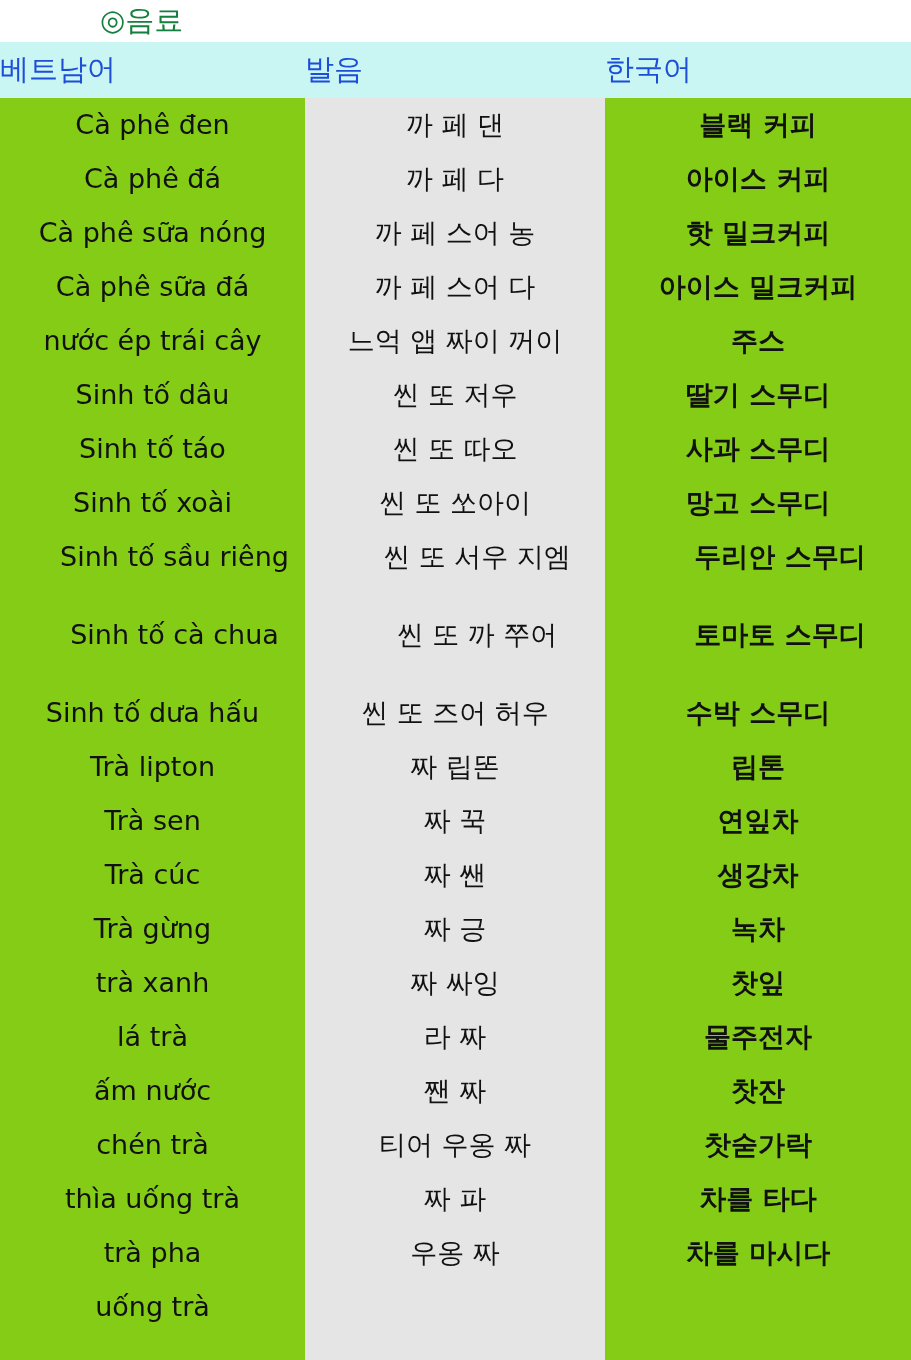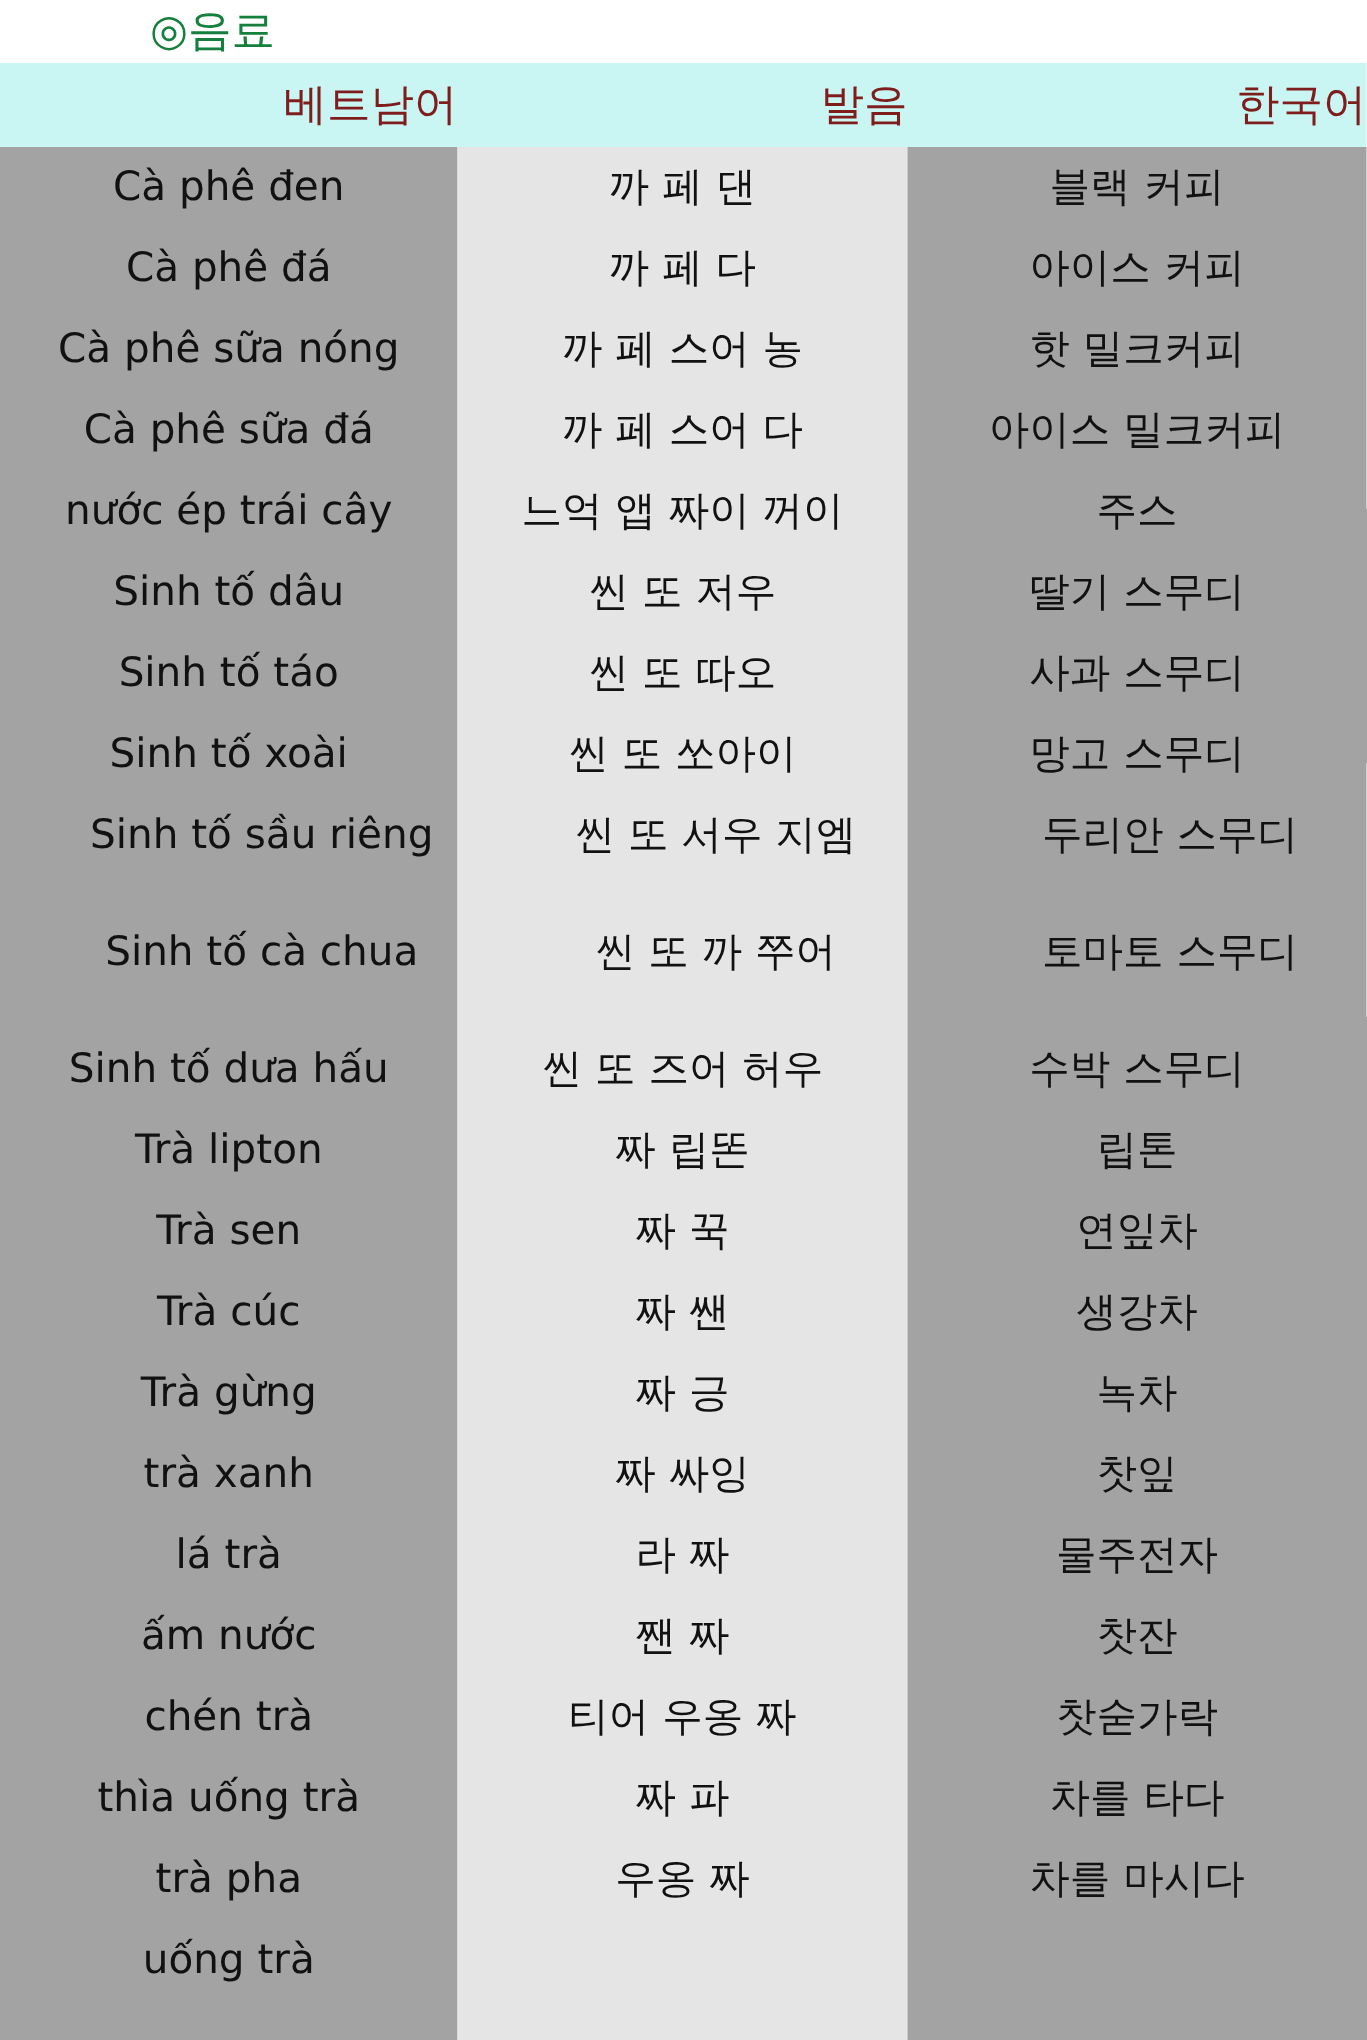--- a/index.html
+++ b/index.html
@@ -35,55 +35,55 @@
   }
   
   .header-band {
     position: relative;
     height: 56px;
     background: #c9f5f3;
     display: flex;
     align-items: center;
   }
   .header-cell {
-    text-align: right;
+    text-align: left;
     font-size: 29px;
-    color: #7f1d1d;
+    color: #1d4ed8;
     font-family: Liberation Sans, sans-serif;
   }
   .col-viet { width: 305px; }
   .col-pron { width: 300px; }
   .col-kor  { width: 306px; }
 
   
   .body-area {
     position: relative;
     height: 1262px;
     display: flex;
     align-items: flex-start;
   }
   .col {
     box-sizing: border-box;
     height: 100%;
   }
-  .col.tint { background: #a3a3a3; }
+  .col.tint { background: #84cc16; }
   .col.white { background: #e5e5e5; }
 
   .cell {
     text-align: center;
     font-size: 27px;
     line-height: 54px;
     height: 54px;
     color: #111111;
     font-family: "DejaVu Sans", sans-serif;
     white-space: nowrap;
     overflow: hidden;
   }
   .cell.gap-bottom { margin-bottom: 24px; padding-left: 44px; }
-  .cell.kr { font-weight: normal; }
+  .cell.kr { font-weight: bold; }
   .cell.pr { }
   .cell.vn { }
 </style>
 </head>
 <body>
 
 <div class="sheet">
 
   <div class="title-row">
     <span class="title-text">◎음료</span>

